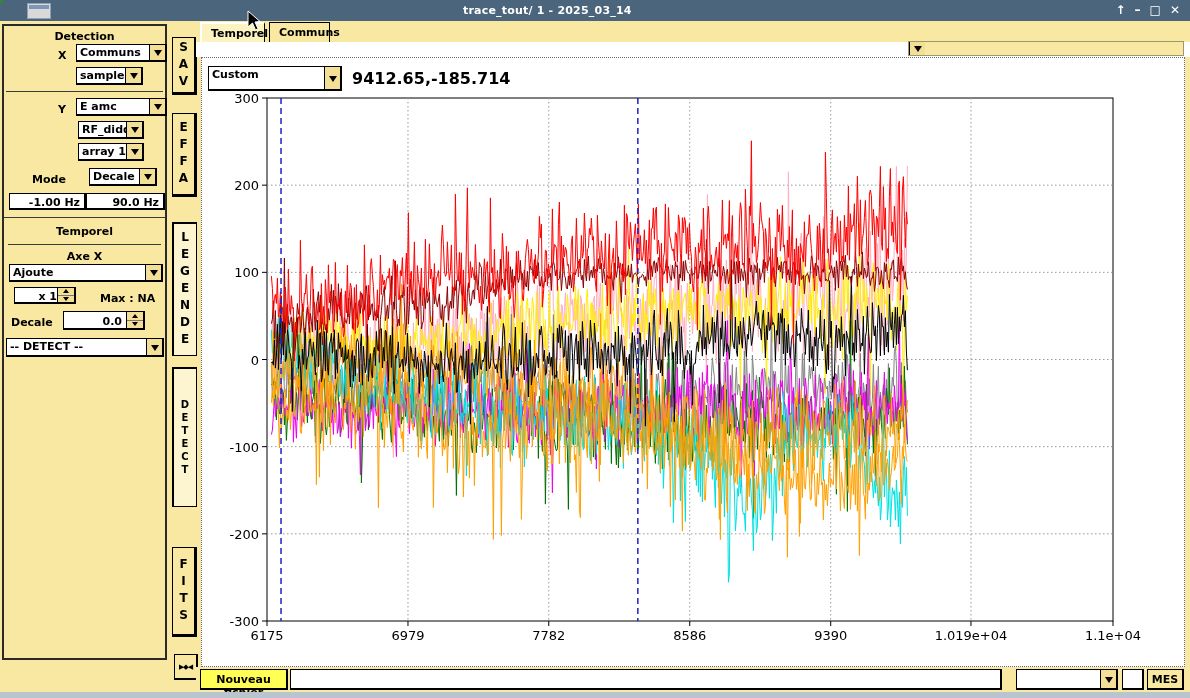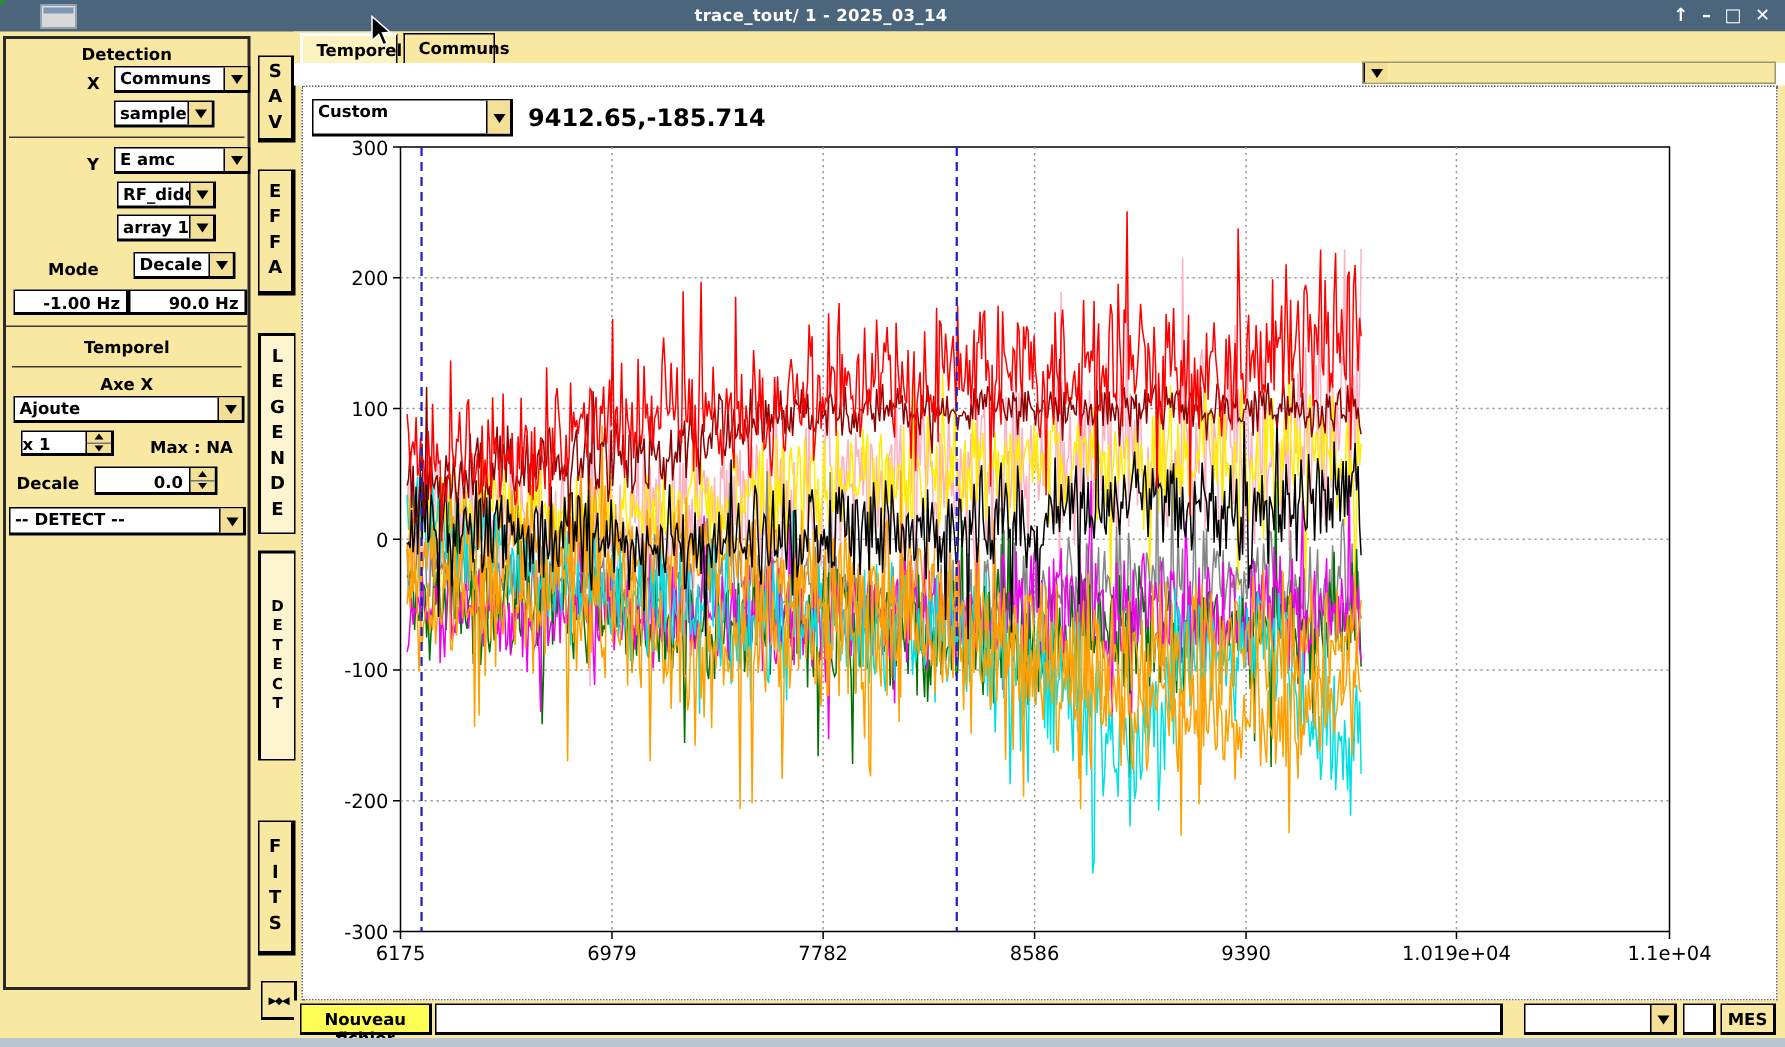--- a/index.html
+++ b/index.html
@@ -135,21 +135,21 @@
 
   <div class="sb-title" style="top:224px">Axe X</div>
   <div class="combo" style="left:5px;top:238px;width:154px;height:18px">
     <span class="txt">Ajoute</span>
     <span class="arr">
         <i></i>
       </span>
   </div>
 
   <div class="field right" style="left:10px;top:261px;width:62px;height:17px;display:flex;padding:0">
-    <span style="flex:1;text-align:left;padding:2px 0 0 0">x 1</span>
+    <span style="flex:1;text-align:right;padding:2px 0 0 0">x 1</span>
     <span class="spin">
         <b class="up">
           <i></i>
         </b>
         <b class="dn">
           <i></i>
         </b>
       </span>
   </div>
   <div class="lbl" style="left:96px;top:266px">Max : NA</div>

